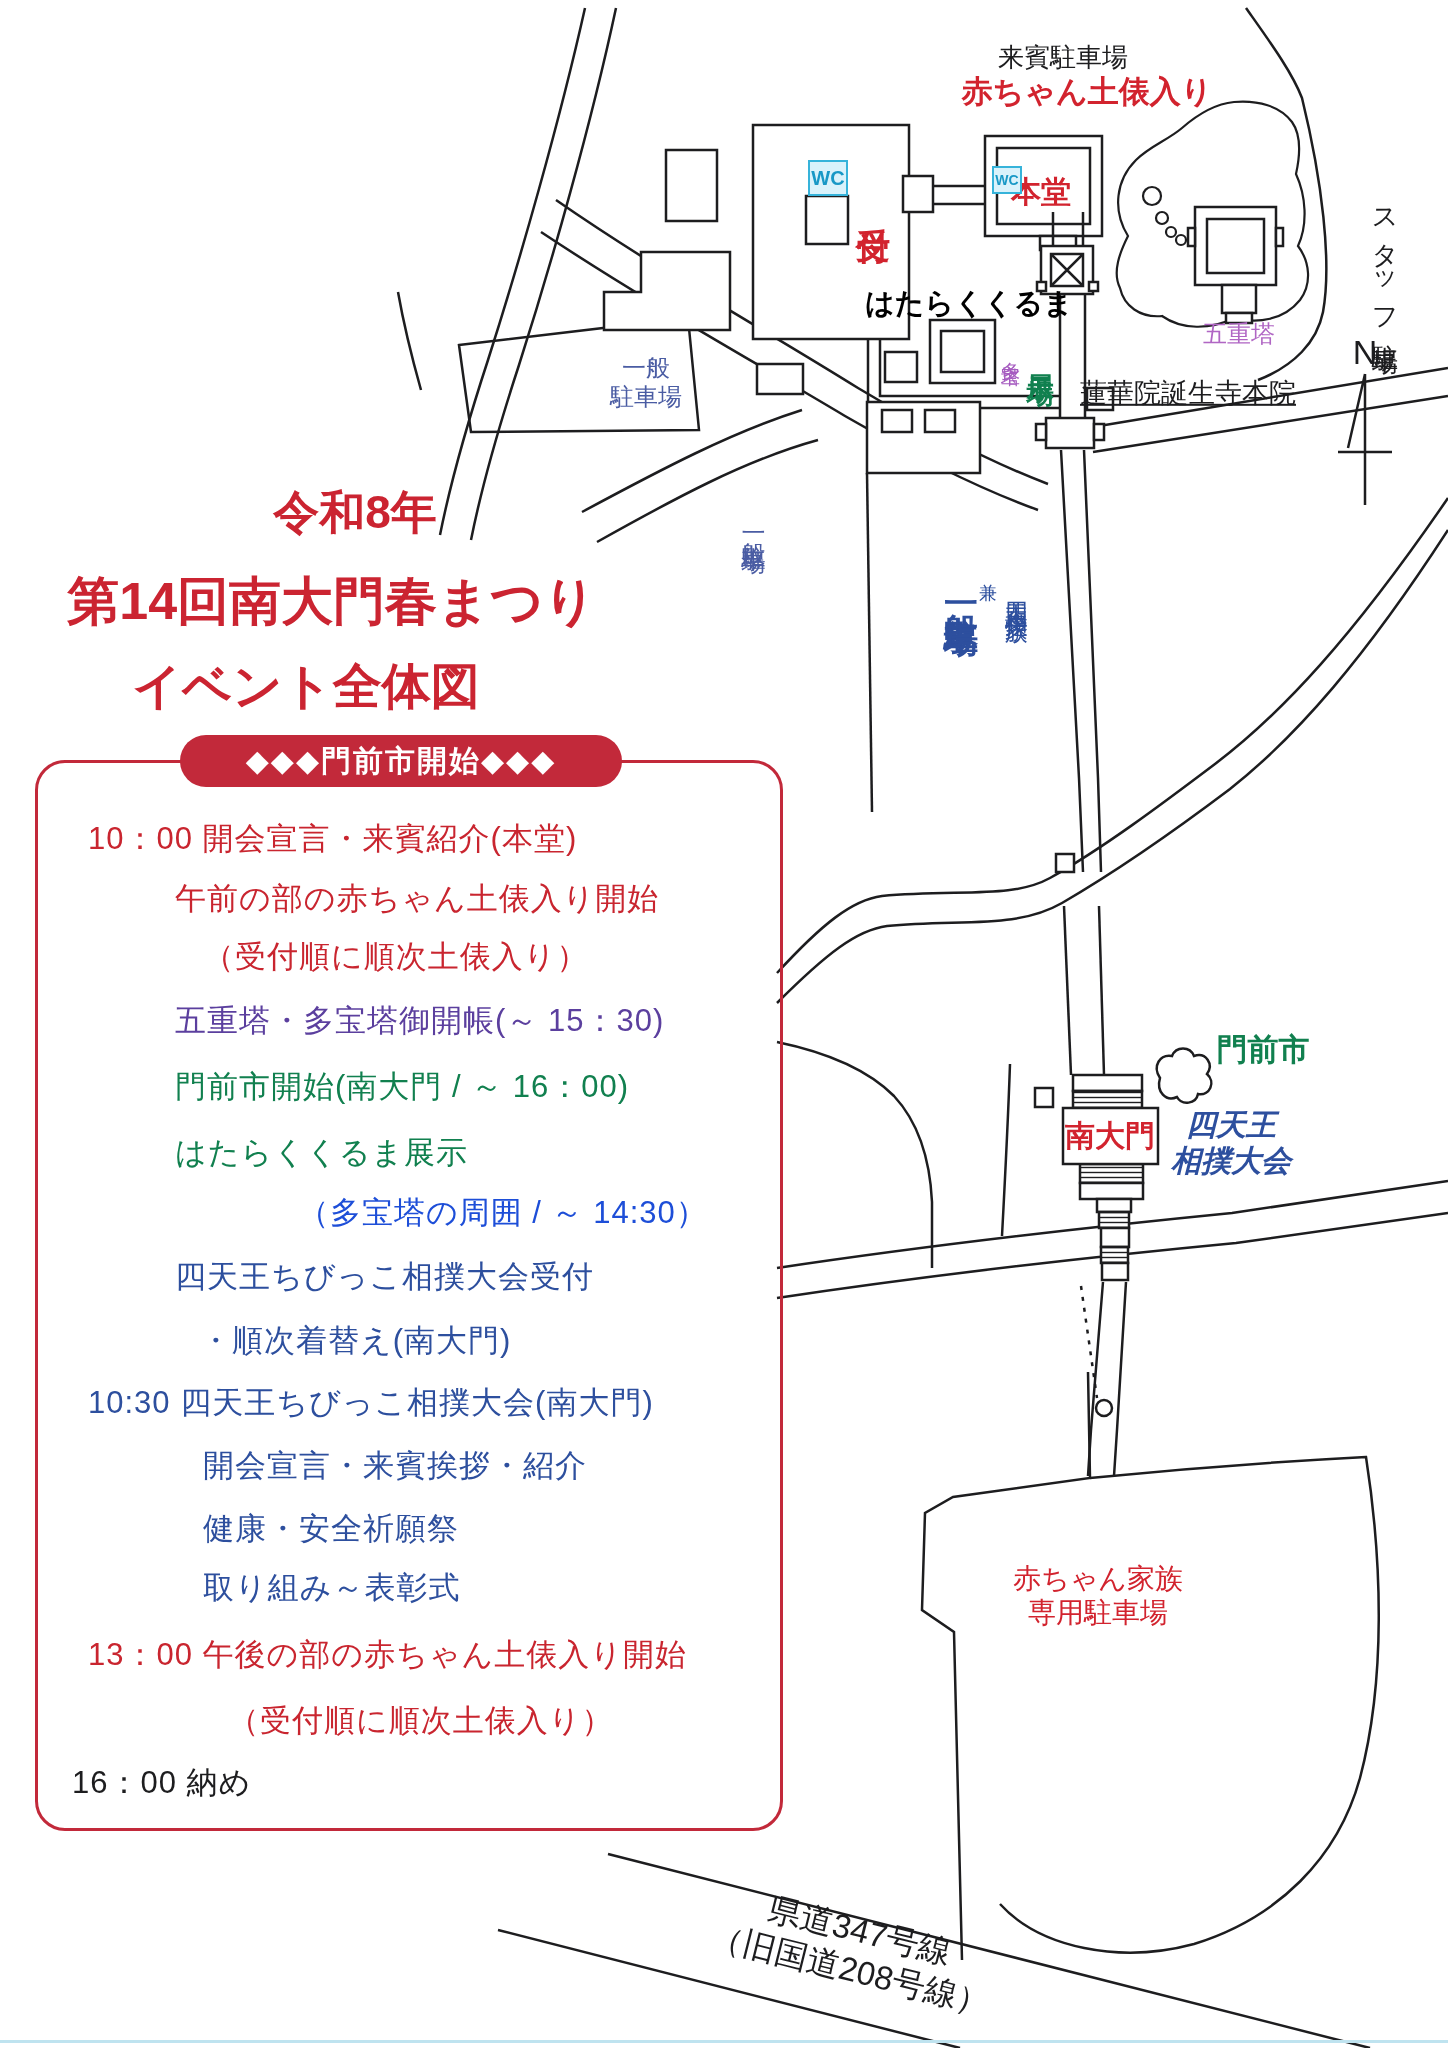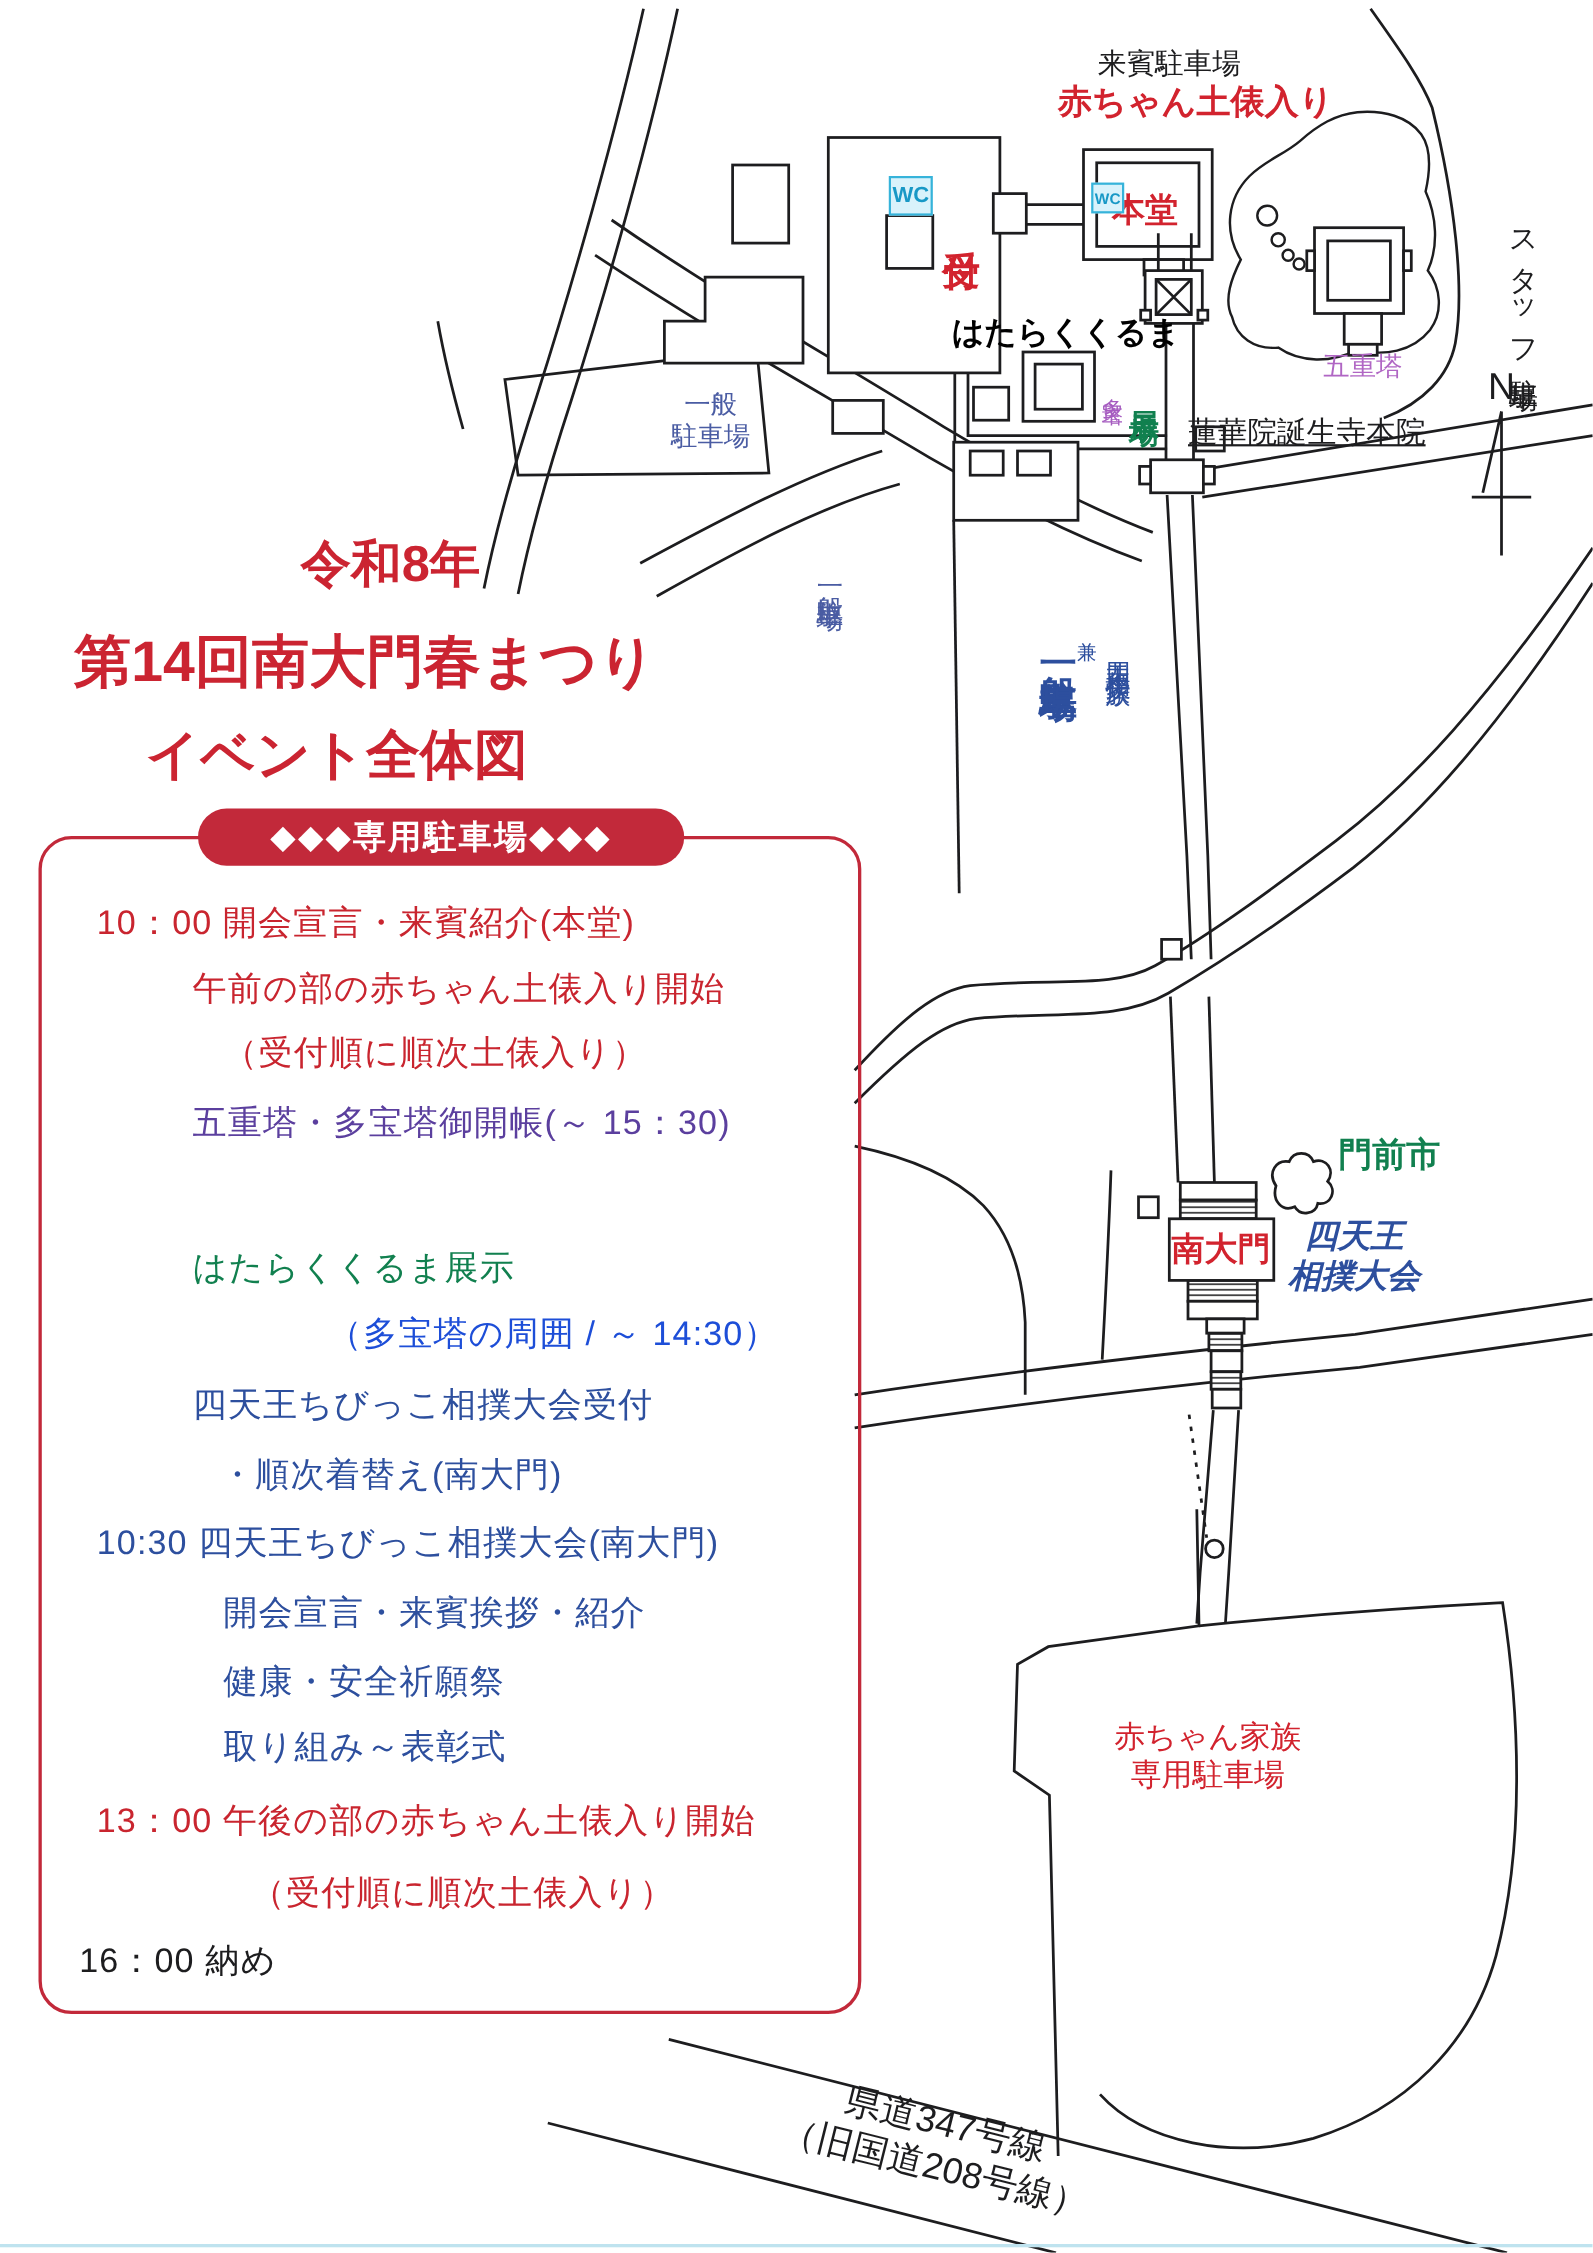--- a/index.html
+++ b/index.html
@@ -140,27 +140,28 @@
       <path d="M1365,374 L1365,505 M1338,452 L1392,452 M1365,374 L1348,448"></path>
     </g>
   </svg>
 
   <div class="tl" style="left: 355px; top: 513px; font-size: 46px; color: rgb(203, 36, 49);">令和8年</div>
   <div class="tl" style="left: 332px; top: 602px; font-size: 52px; color: rgb(203, 36, 49);">第14回南大門春まつり</div>
   <div class="tl" style="left: 306px; top: 687px; font-size: 49px; color: rgb(203, 36, 49);">イベント全体図</div>
 
   <div class="sched-box"></div>
   <div class="pill">
-    <span>◆◆◆専用駐車場◆◆◆</span>
+    <span>◆◆◆門前市開始◆◆◆</span>
   </div>
 
   <div class="sl" style="left: 88px; top: 818px; color: rgb(201, 37, 47);">10：00 開会宣言・来賓紹介(本堂)</div>
   <div class="sl" style="left: 175px; top: 878px; color: rgb(201, 37, 47);">午前の部の赤ちゃん土俵入り開始</div>
   <div class="sl" style="left: 203px; top: 936px; color: rgb(201, 37, 47);">（受付順に順次土俵入り）</div>
   <div class="sl" style="left: 175px; top: 1000px; color: rgb(91, 63, 158);">五重塔・多宝塔御開帳(～ 15：30)</div>
+  <div class="sl" style="left: 175px; top: 1066px; color: rgb(17, 128, 79);">門前市開始(南大門 / ～ 16：00)</div>
   <div class="sl" style="left: 175px; top: 1132px; color: rgb(17, 128, 79);">はたらくくるま展示</div>
   <div class="sl" style="left: 298px; top: 1192px; color: #1d4ed8;">（多宝塔の周囲 / ～ 14:30）</div>
   <div class="sl" style="left: 175px; top: 1256px; color: rgb(45, 79, 158);">四天王ちびっこ相撲大会受付</div>
   <div class="sl" style="left: 200px; top: 1320px; color: rgb(45, 79, 158);">・順次着替え(南大門)</div>
   <div class="sl" style="left: 88px; top: 1382px; color: rgb(45, 79, 158);">10:30 四天王ちびっこ相撲大会(南大門)</div>
   <div class="sl" style="left: 203px; top: 1445px; color: rgb(45, 79, 158);">開会宣言・来賓挨拶・紹介</div>
   <div class="sl" style="left: 203px; top: 1508px; color: rgb(45, 79, 158);">健康・安全祈願祭</div>
   <div class="sl" style="left: 203px; top: 1567px; color: rgb(45, 79, 158);">取り組み～表彰式</div>
   <div class="sl" style="left: 88px; top: 1634px; color: rgb(201, 37, 47);">13：00 午後の部の赤ちゃん土俵入り開始</div>
   <div class="sl" style="left: 228px; top: 1700px; color: rgb(201, 37, 47);">（受付順に順次土俵入り）</div>

